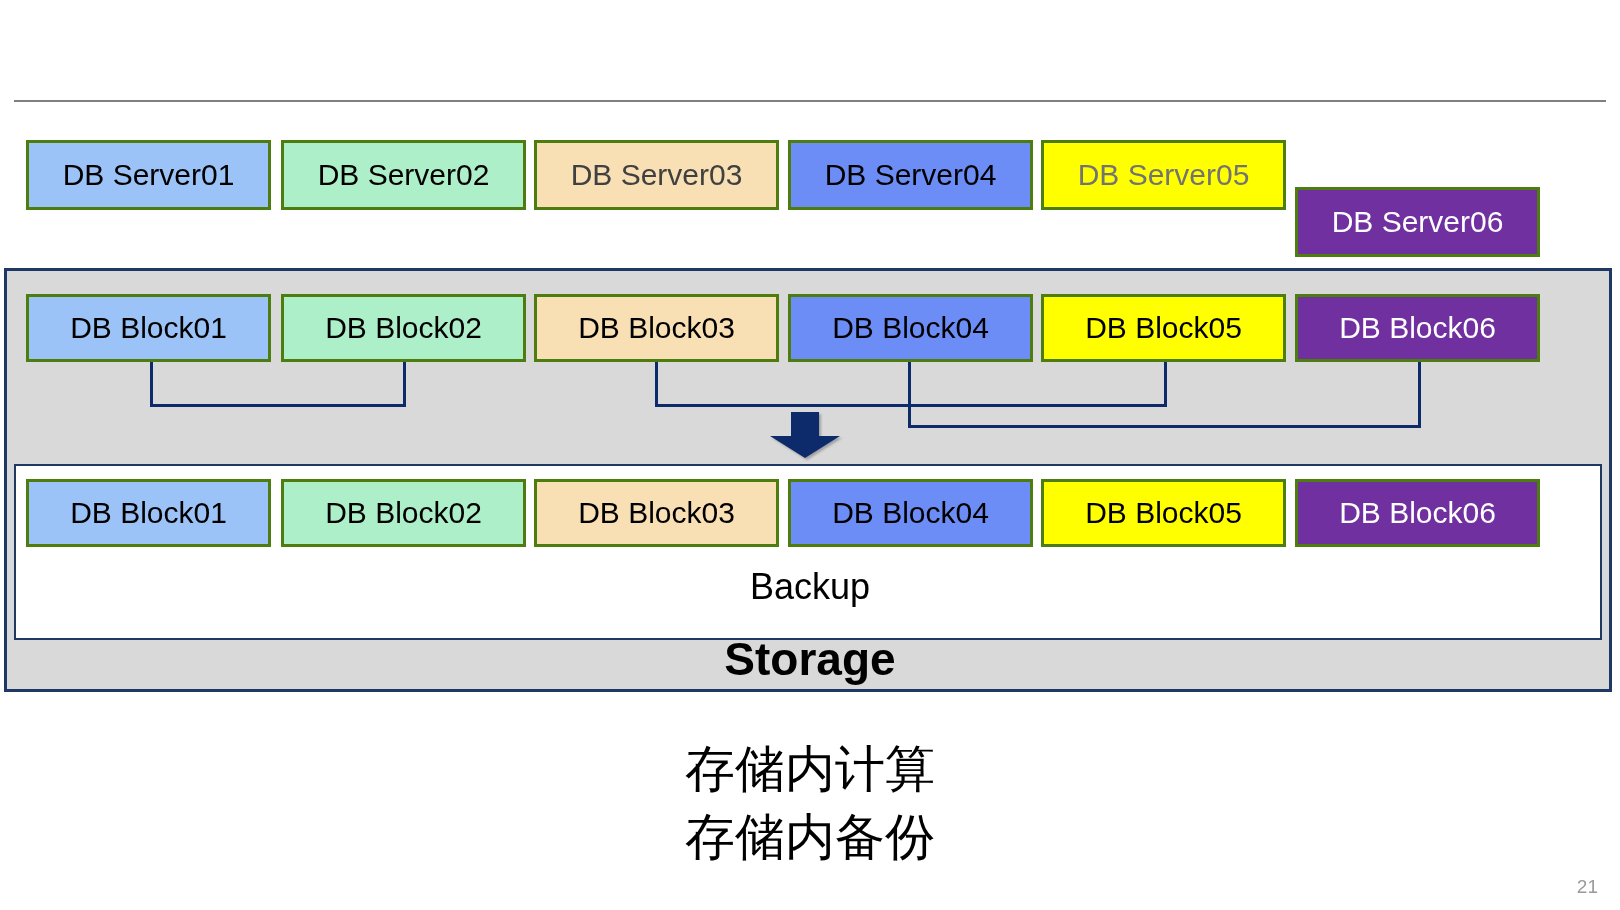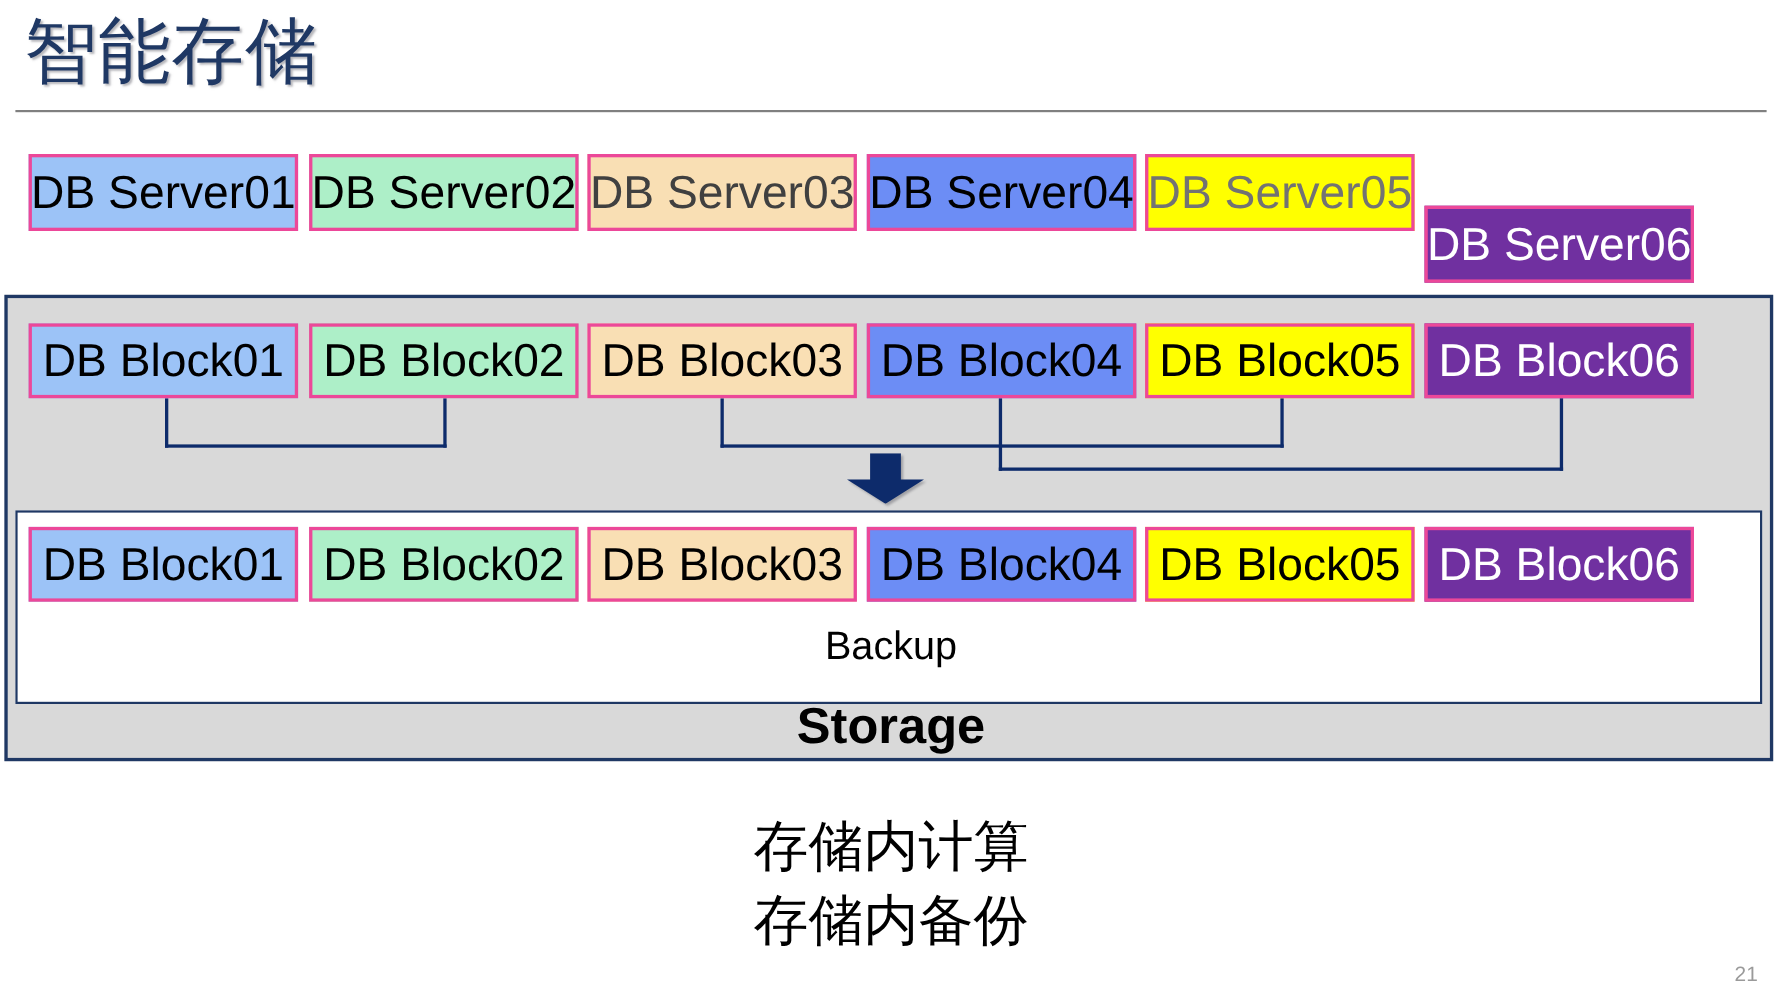--- a/index.html
+++ b/index.html
@@ -37,25 +37,25 @@
     top: 100px;
     width: 1592px;
     height: 2px;
     background: #808080;
   }
 
   
   .box {
     position: absolute;
     box-sizing: border-box;
-    border: 3px solid #ec4899;
+    border: 3px solid #4d7c0f;
     display: flex;
     align-items: center;
     justify-content: center;
-    font-size: 42px;
+    font-size: 30px;
     color: #000000;
     white-space: nowrap;
   }
 
   
   .server-row .box { top: 140px; height: 70px; }
 
   
   #storage-container {
     position: absolute;
@@ -143,21 +143,20 @@
     bottom: 12px;
     font-size: 19px;
     color: #9a9a9a;
   }
 </style>
 </head>
 <body>
 
 <div id="slide">
 
-  <div id="title">智能存储</div>
   <div id="title-rule"></div>
 
   <div class="server-row"></div>
 
   <div id="storage-container"></div>
 
   <div id="connector-layer" style="z-index: 5;">
       <div class="conn conn-v" style="left: 150px; top: 362px; height: 45px;"></div>
       <div class="conn conn-v" style="left: 403px; top: 362px; height: 45px;"></div>
       <div class="conn conn-h" style="left: 150px; top: 404px; width: 256px;"></div>

